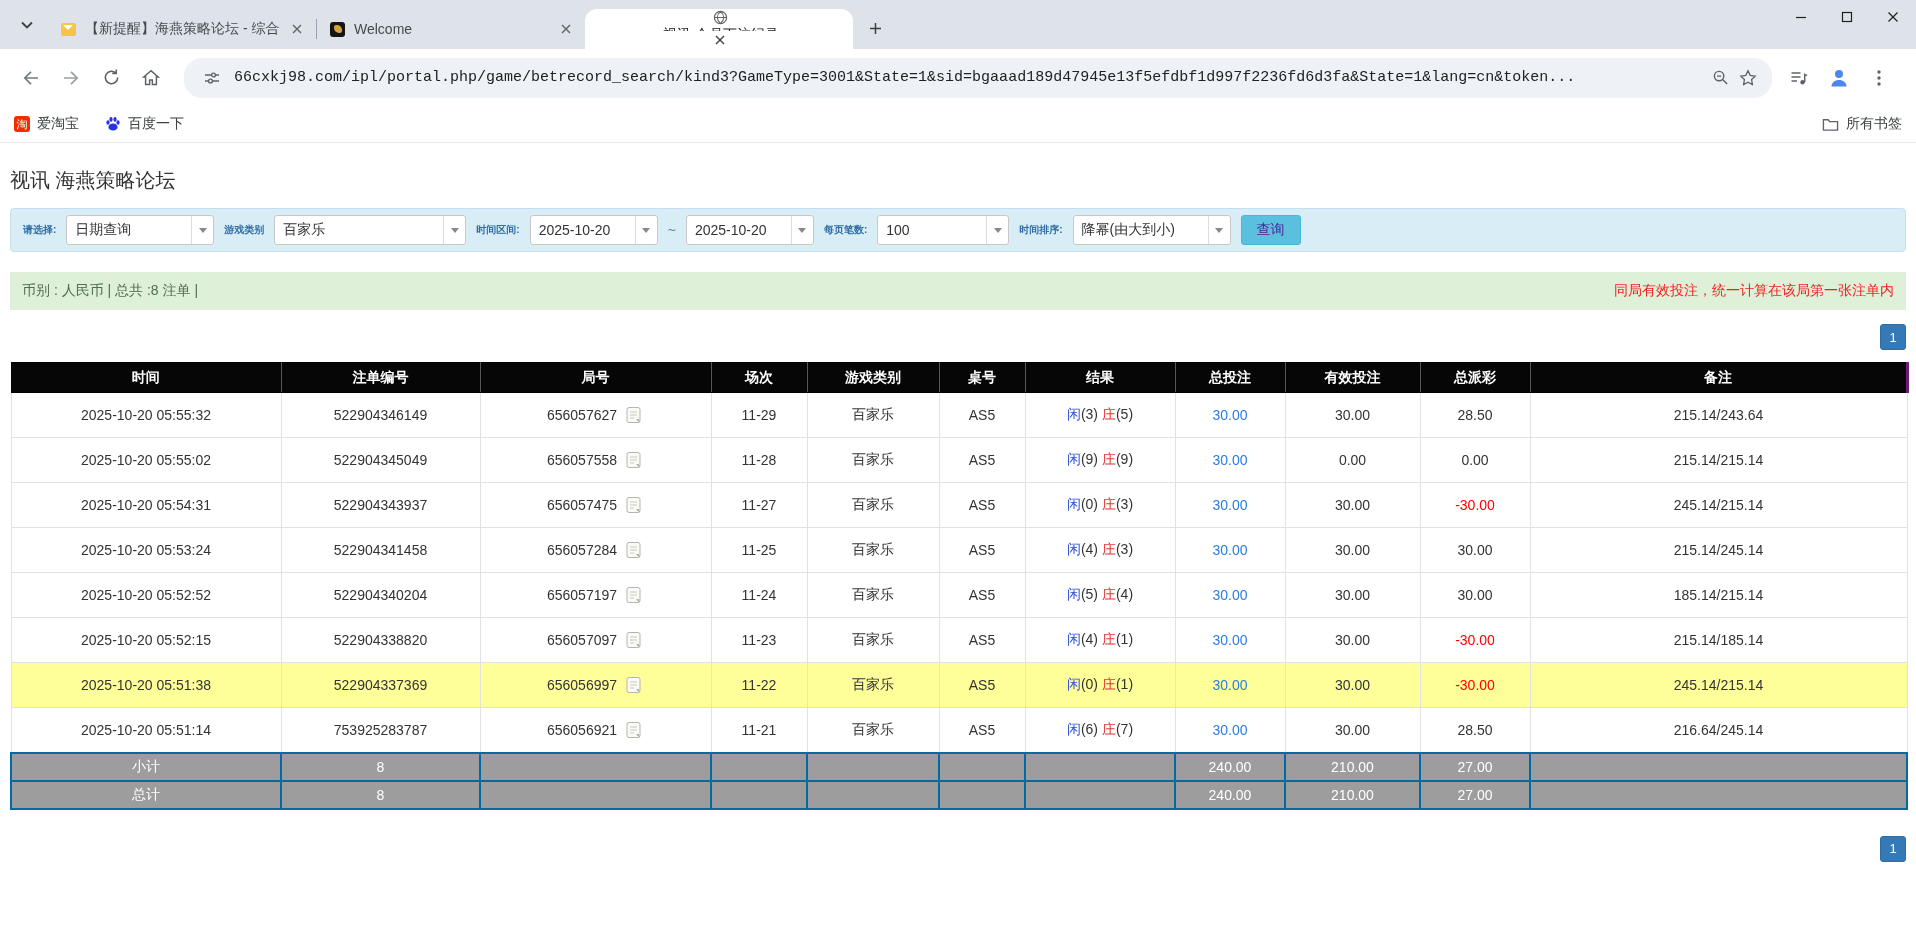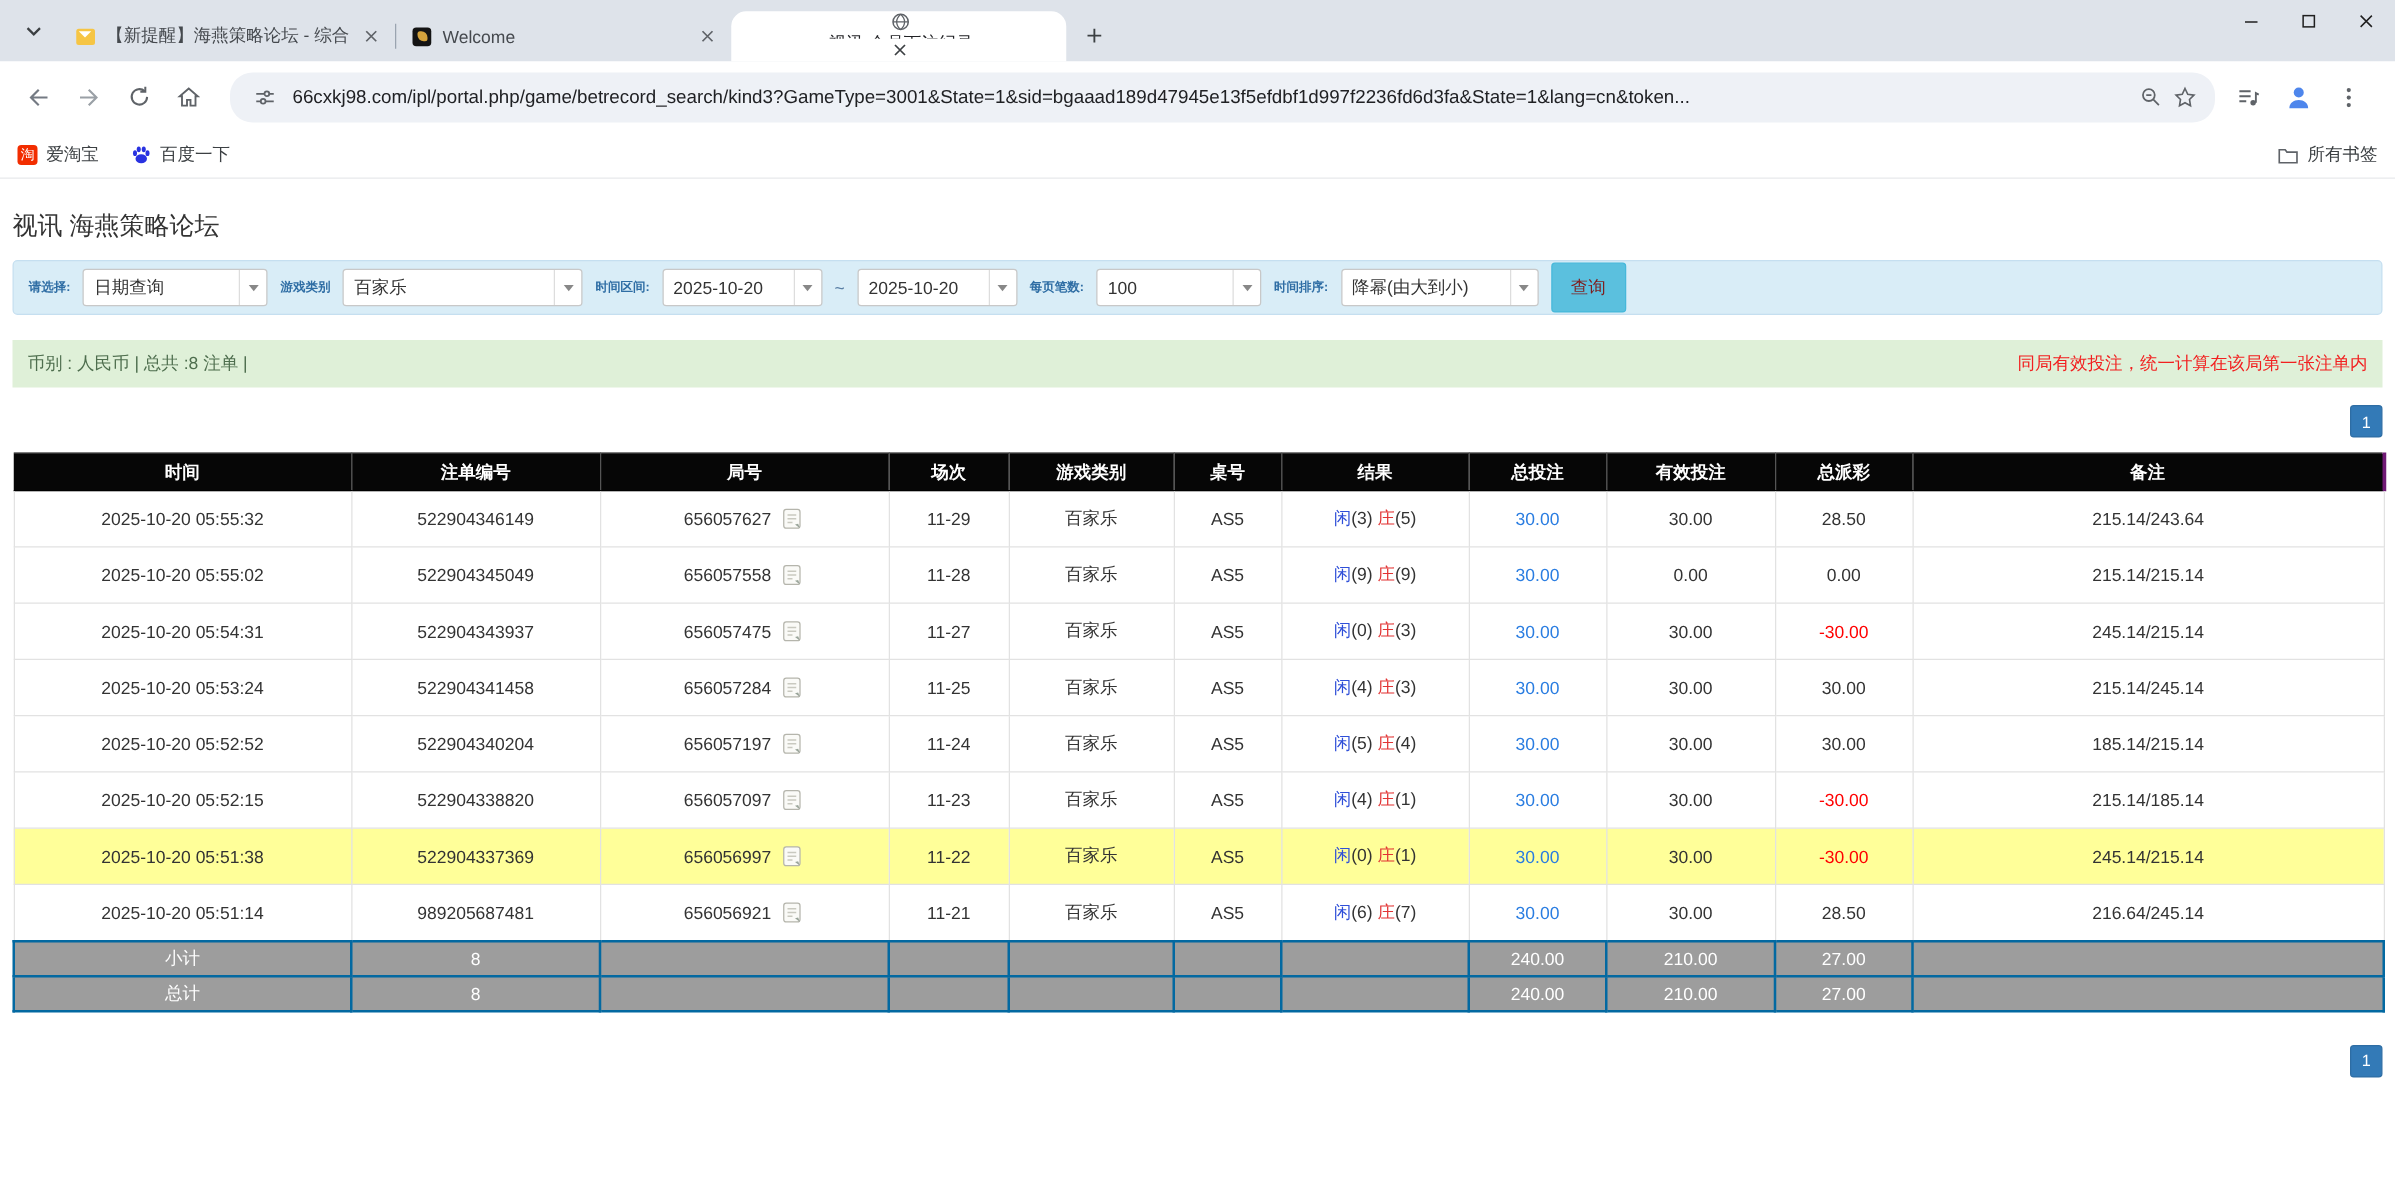--- a/index.html
+++ b/index.html
@@ -24,43 +24,43 @@
   .newtab-btn{width:28px;height:28px;margin:0 0 7px 8px;display:flex;align-items:center;justify-content:center;border-radius:50%;}
   .win-controls{position:absolute;right:0;top:0;height:34px;display:flex;align-items:center;}
   .win-btn{width:46px;height:34px;display:flex;align-items:center;justify-content:center;}
   .favicon{width:17px;height:17px;flex:0 0 auto;display:flex;align-items:center;justify-content:center;}
   .fav-mail{width:15px;height:13px;background:#f6c544;border-radius:2px;position:relative;}
   .fav-mail:after{content:"";position:absolute;left:2px;top:2px;border-left:5.5px solid transparent;border-right:5.5px solid transparent;border-top:5px solid #fff;}
   .fav-app{width:15px;height:15px;background:#141414;border-radius:3px;display:flex;align-items:center;justify-content:center;}
   .fav-app i{width:8px;height:8px;background:#d4a23c;border-radius:2px 5px 2px 5px;display:block;}
   .toolbar{height:57px;background:#fff;display:flex;align-items:center;padding:0 14px;}
   .nav-btn{width:34px;height:34px;display:flex;align-items:center;justify-content:center;border-radius:50%;margin-right:6px;flex:0 0 auto;}
-  .omnibox{flex:1;height:40px;background:#eef1f6;border-radius:18px;display:flex;align-items:center;padding:0 10px 0 14px;margin:0 10px;min-width:0;}
+  .omnibox{flex:1;height:40px;background:#eef1f6;border-radius:18px;display:flex;align-items:center;padding:0 10px 0 14px;margin:0 10px;min-width:0;font-family:Liberation Mono, monospace;}
   .omni-url{flex:1;font-size:15px;color:#202124;white-space:nowrap;overflow:hidden;min-width:0;margin:0 8px;}
   .omni-icon{width:28px;height:28px;display:flex;align-items:center;justify-content:center;border-radius:50%;flex:0 0 auto;}
   .tb-right{display:flex;align-items:center;flex:0 0 auto;}
   .bookmarks{height:37px;background:#fff;display:flex;align-items:center;padding:0 14px;border-bottom:1px solid #e7e9ec;}
   .bm-item{display:flex;align-items:center;margin-right:26px;font-size:14px;color:#3c4043;}
   .bm-item .bm-label{margin-left:7px;}
   .bm-ico-tao{width:16px;height:16px;background:#f22d00;color:#fff;font-size:11px;line-height:16px;text-align:center;border-radius:3px;}
   .bm-right{margin-left:auto;display:flex;align-items:center;font-size:14px;color:#3c4043;}
   .bm-right .bm-label{margin-left:7px;}
   
   .content{padding:0 10px;}
   .page-title{font-size:20px;color:#333;margin:24px 0 14px 0;font-weight:400;}
   .filterbar{height:44px;background:var(--filter-bar-bg);border:1px solid var(--filter-bar-border);border-radius:4px;
              display:flex;align-items:center;padding:0 12px;gap:10px;}
   .f-label{color:var(--filter-label);font-size:10px;font-weight:bold;white-space:nowrap;}
   .select{height:30px;background:#fff;border:1px solid #c8c8c8;border-radius:3px;display:flex;align-items:center;font-size:14px;color:#333;}
   .select .sel-text{flex:1;padding:0 8px;white-space:nowrap;overflow:hidden;}
   .select .caret{width:22px;height:100%;border-left:1px solid #ddd;display:flex;align-items:center;justify-content:center;}
   .caret i{width:0;height:0;border-left:4px solid transparent;border-right:4px solid transparent;border-top:5px solid #888;}
   .tilde{color:#5a7fa5;font-size:14px;}
-  .search-btn{height:40px;padding:0 15px;background:var(--search-button);border:1px solid var(--search-button-border);
-              color:#7f1d1d;font-size:14px;border-radius:3px;cursor:pointer;}
+  .search-btn{height:30px;padding:0 15px;background:var(--search-button);border:1px solid var(--search-button-border);
+              color:#4c1d95;font-size:14px;border-radius:3px;cursor:pointer;}
   .summarybar{height:38px;background:var(--summary-bar-bg);display:flex;align-items:center;justify-content:space-between;
               padding:0 12px;margin-top:20px;font-size:14px;}
   .sum-left{color:var(--summary-left);}
   .sum-right{color:var(--summary-right);}
   .pag-row{display:flex;justify-content:flex-end;margin:14px 0 12px 0;}
   .pag-row.bottom{margin:26px 0 0 0;}
   .page-btn{min-width:26px;height:26px;background:var(--pagination);border:1px solid #2e6da4;color:#fff;font-size:13px;
             display:flex;align-items:center;justify-content:center;border-radius:3px;cursor:pointer;}
   table.bets{width:1896px;border-collapse:collapse;table-layout:fixed;margin-top:2px;}
   table.bets th{background:var(--table-header-bg);color:#fff;font-size:14px;font-weight:bold;height:30px;
@@ -493,21 +493,21 @@
           <td>百家乐</td>
           <td>AS5</td>
           <td><span class="res-x">闲</span><span>(0)</span> <span class="res-z">庄</span><span>(1)</span></td>
           <td><a class="bet-link">30.00</a></td>
           <td>30.00</td>
           <td><span class="neg">-30.00</span></td>
           <td>245.14/215.14</td>
         </tr>
         <tr>
           <td>2025-10-20 05:51:14</td>
-          <td>989205687481</td>
+          <td>753925283787</td>
           <td>
             <span class="round-cell">
               <span>656056921</span>
               <span class="doc-btn">
                 <svg width="20" height="20" viewBox="0 0 20 20">
                   <rect x="3" y="2.5" width="13" height="15" rx="2" fill="#fafaf7" stroke="#b5b5ac" stroke-width="1"></rect>
                   <path d="M6 7h7M6 10h7M6 13h4" stroke="#c9c9c0" stroke-width="1.2"></path>
                   <path d="M12 14.5l4 3-1.5-3.5z" fill="#9aa59a"></path>
                 </svg>
               </span>

